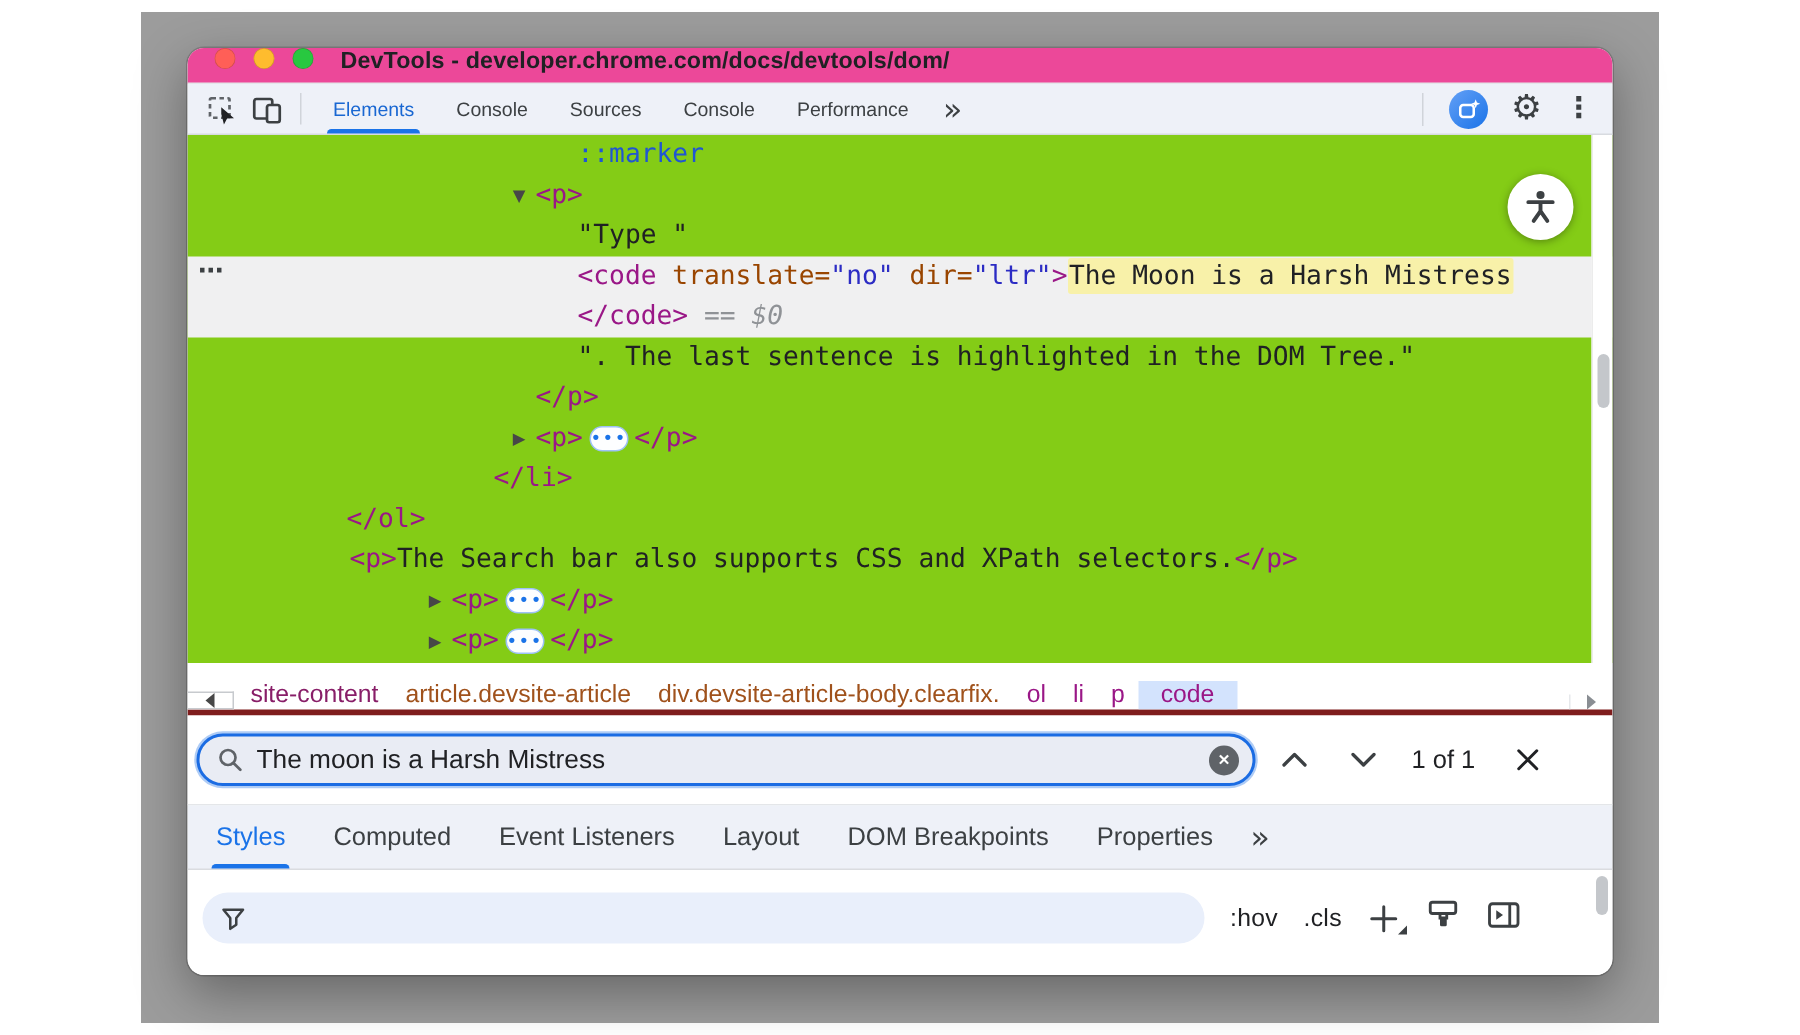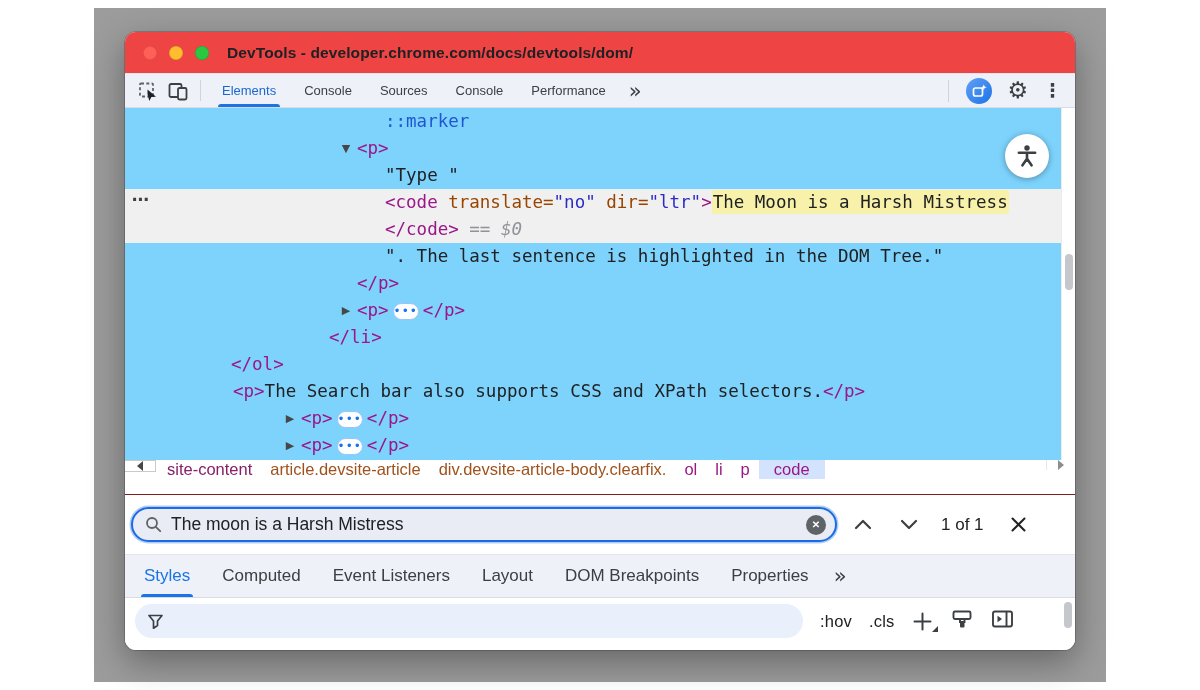--- a/index.html
+++ b/index.html
@@ -2,21 +2,21 @@
 <html style="--c-backdrop: #9c9c9c; --c-accent: #1a73e8; --c-toolbar-bg: #eef1f8; --c-tag: #9a1787; --c-attr-name: #994500; --c-attr-value: #2c2cc4; --c-pseudo: #2056d2; --c-text: #202124; --c-meta: #8f9296; --c-highlight-bg: #f8f1a9; --c-selected-row-bg: #f0f0f1; --c-crumb-id: #881e68; --c-crumb-class: #a0521c; --c-crumb-selected-bg: #d3e3fd; --c-traffic-red: #ff5f57; --c-traffic-yellow: #febc2e; --c-traffic-green: #28c840;"><head>
 <meta charset="utf-8">
 <style>
   *{box-sizing:border-box;margin:0;padding:0}
   html,body{width:1200px;height:690px;background:#fff;font-family:"Liberation Sans",sans-serif;overflow:hidden}
   .backdrop{position:absolute;left:94px;right:94px;top:8px;bottom:8px;background:var(--c-backdrop,#9c9c9c)}
   .window{width:950px;height:618px;margin:24px auto 0;background:#fff;border-radius:11px;overflow:hidden;
           box-shadow:0 0 0 1px rgba(0,0,0,.18),0 12px 34px rgba(0,0,0,.35);display:flex;flex-direction:column}
 
   
-  .titlebar{height:42px;flex:none;display:flex;align-items:center;background:#ef4444;border-bottom:1px solid #e4e6e9;padding:0 18px}
+  .titlebar{height:24px;flex:none;display:flex;align-items:flex-start;background:#ec4899;border-bottom:1px solid #e4e6e9;padding:0 18px}
   .lights{display:flex;gap:12px;margin-right:18px}
   .light{width:14px;height:14px;border-radius:50%;box-shadow:inset 0 0 0 .5px rgba(0,0,0,.18)}
   .light.red{background:var(--c-traffic-red,#ff5f57)}
   .light.yellow{background:var(--c-traffic-yellow,#febc2e)}
   .light.green{background:var(--c-traffic-green,#28c840)}
   .win-title{font-size:15.5px;font-weight:700;color:#202124;letter-spacing:.1px}
 
   
   .toolbar{height:34px;flex:none;display:flex;align-items:stretch;background:var(--c-toolbar-bg,#eef1f8);border-bottom:1px solid #d8dbe0;padding-left:8px}
   .tool-ic{width:30px;display:flex;align-items:center;justify-content:center;flex:none}
@@ -24,42 +24,42 @@
   .tabs{display:flex;align-items:stretch}
   .tab{display:flex;align-items:center;padding:0 14px;font-size:13px;color:#3c4043;position:relative;white-space:nowrap;cursor:default}
   .tab.active{color:#1967d2}
   .tab.active::after{content:"";position:absolute;left:10px;right:10px;bottom:0;height:3px;background:var(--c-accent,#1a73e8);border-radius:3px 3px 0 0}
   .overflow-chevrons{display:flex;align-items:center;padding:0 9px;font-size:21px;color:#3c4043;font-family:"DejaVu Sans",sans-serif}
   .tb-right{margin-left:auto;display:flex;align-items:center;gap:15px;padding-right:13px}
   .ai-circle{width:26px;height:26px;border-radius:50%;background:linear-gradient(135deg,#63a0f6,#1a73e8);display:flex;align-items:center;justify-content:center}
   .glyph-ic{font-family:"DejaVu Sans",sans-serif;color:#3c4043;line-height:1}
 
   
-  .dom{flex:none;height:352px;position:relative;background:#7dd3fc;font-family:"DejaVu Sans Mono",monospace;font-size:17.5px;color:var(--c-text,#202124);overflow:hidden}
+  .dom{flex:none;height:352px;position:relative;background:#84cc16;font-family:"DejaVu Sans Mono",monospace;font-size:17.5px;color:var(--c-text,#202124);overflow:hidden}
   .row{height:27px;line-height:27px;white-space:pre;position:relative}
   .row.selected{background:var(--c-selected-row-bg,#f0f0f1)}
   .exp{position:absolute;top:0;width:18px;text-align:center;font-size:11px;color:#474747;font-family:"DejaVu Sans",sans-serif}
   .gutter{position:absolute;left:7px;top:-3px;color:#3c4043;font-weight:700;font-size:17px;letter-spacing:1px;font-family:"DejaVu Sans",sans-serif}
   .tk-tag{color:var(--c-tag,#9a1787)}
   .tk-attr{color:var(--c-attr-name,#994500)}
   .tk-val{color:var(--c-attr-value,#2c2cc4)}
   .tk-text{color:var(--c-text,#202124)}
   .tk-pseudo{color:var(--c-pseudo,#2056d2)}
   .tk-meta{color:var(--c-meta,#8f9296)}
   .tk-metai{color:var(--c-meta,#8f9296);font-style:italic}
   .tk-hl{background:var(--c-highlight-bg,#f8f1a9);color:var(--c-text,#202124);padding:2px 1px;border-radius:2px}
   .tk-pill{display:inline-flex;align-items:center;justify-content:center;min-width:26px;height:17px;border:1.5px solid #9ec2f7;border-radius:9px;
            background:#fdfeff;color:var(--c-accent,#1a73e8);font-size:12px;letter-spacing:1px;line-height:15px;margin:0 4px;vertical-align:1px;font-family:"DejaVu Sans",sans-serif}
   .scroll-track{position:absolute;right:0;top:0;bottom:0;width:14px;background:#fff;border-left:1px solid #ececec}
   .thumb{position:absolute;left:3px;width:8px;border-radius:4px;background:#c4c7cb}
   .a11y{position:absolute;right:26px;top:26px;width:44px;height:44px;border-radius:50%;background:#fff;
         box-shadow:0 1px 6px rgba(0,0,0,.35);display:flex;align-items:center;justify-content:center}
 
   
-  .crumbs{height:35px;flex:none;display:flex;align-items:flex-start;background:#fff;border-bottom:1px solid #7f1d1d;font-size:16.5px;overflow:hidden}
+  .crumbs{height:35px;flex:none;display:flex;align-items:flex-end;background:#fff;border-bottom:4px solid #7f1d1d;font-size:16.5px;overflow:hidden}
   .crumb-nav{width:31px;flex:none;display:flex;align-items:center;justify-content:center;background:#fff;border:1px solid #c7cace;border-left:0}
   .crumb-fwd{margin-left:auto;width:29px;flex:none;display:flex;align-items:center;justify-content:center;border-left:1px solid #e6e8eb}
   .tri-left{width:0;height:0;border-top:5px solid transparent;border-bottom:5px solid transparent;border-right:6px solid #474747}
   .tri-right{width:0;height:0;border-top:5px solid transparent;border-bottom:5px solid transparent;border-left:6px solid #8a8e93}
   .crumb-list{display:flex;align-items:stretch;padding-left:2px}
   .crumb{display:flex;align-items:center;padding:0 9px;white-space:nowrap;cursor:default}
   .crumb.kind-id{color:var(--c-crumb-id,#881e68)}
   .crumb.kind-class{color:var(--c-crumb-class,#a0521c)}
   .crumb.kind-tag{color:var(--c-tag,#9a1787)}
   .crumb.selected{background:var(--c-crumb-selected-bg,#d3e3fd);padding:0 15px}

